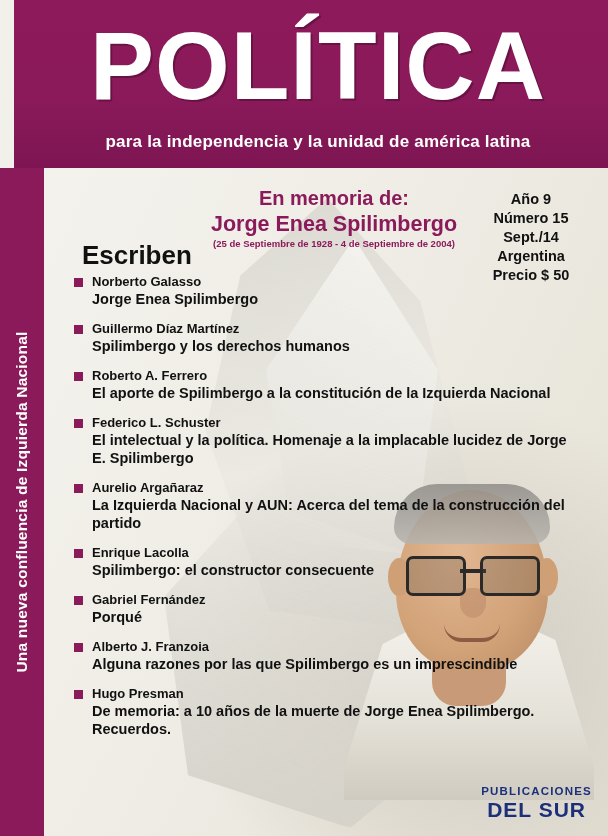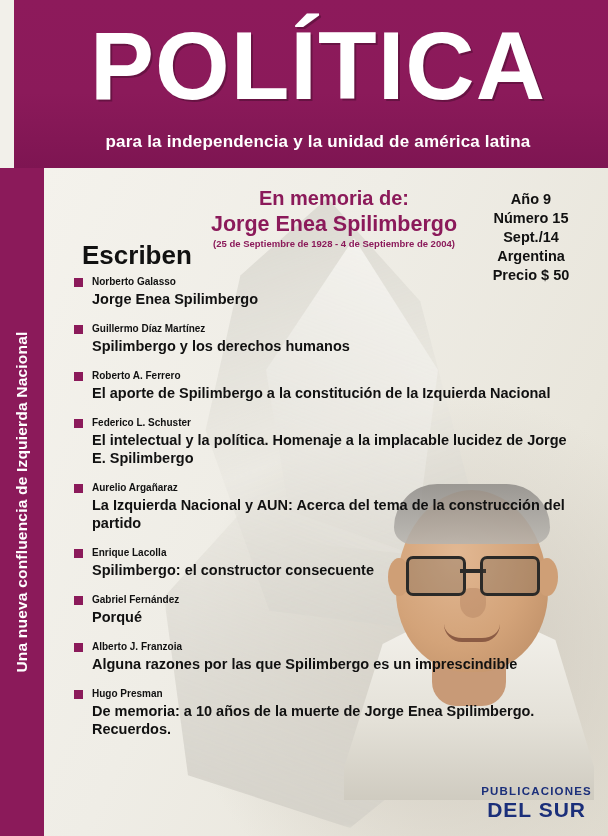--- a/index.html
+++ b/index.html
@@ -280,21 +280,21 @@
     position: absolute;
     left: 0;
     top: 4px;
     width: 9px;
     height: 9px;
     background: #8b1a5a;
   }
   .author {
     color: #111111;
     font-weight: bold;
-    font-size: 10px;
+    font-size: 13px;
     line-height: 15px;
   }
   .title {
     color: #111111;
     font-weight: bold;
     font-size: 14.5px;
     line-height: 18px;
     margin-top: 1px;
   }
 

